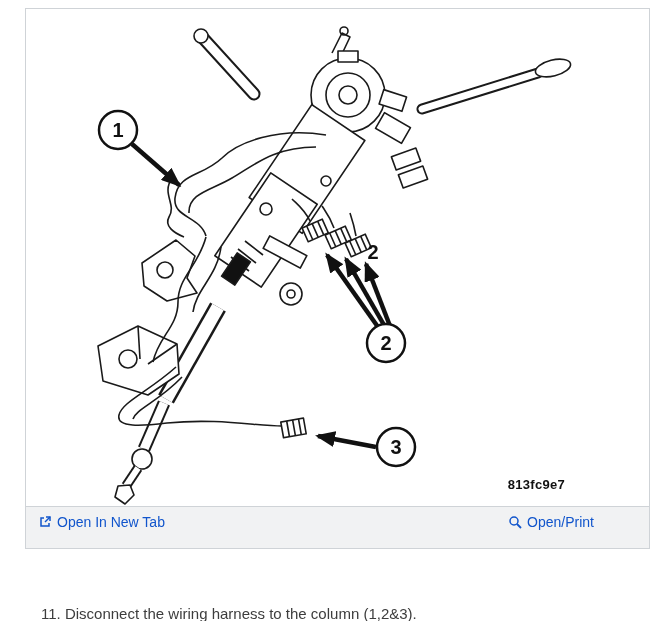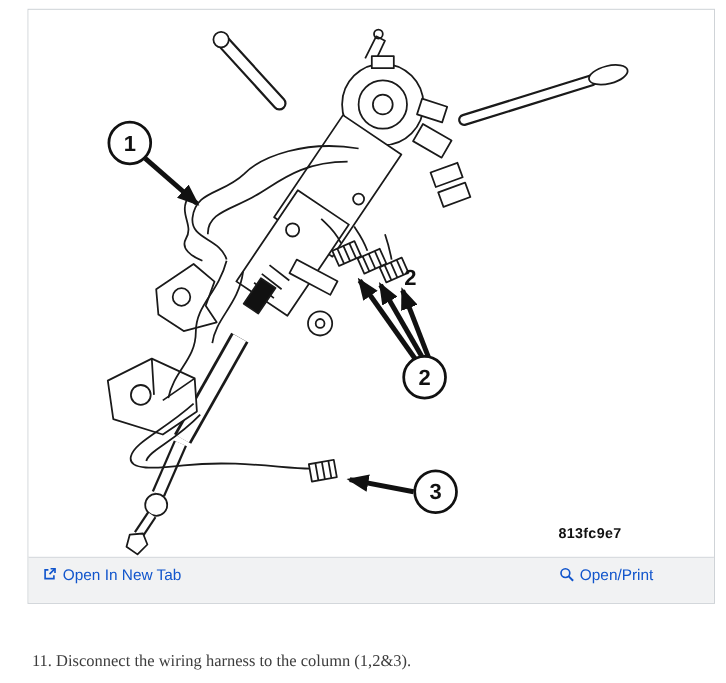--- a/index.html
+++ b/index.html
@@ -32,22 +32,22 @@
     border-top:1px solid var(--panel-border);
     display:flex;align-items:center;justify-content:space-between;
     padding:0 55px 11px 12px;
   }
   .tool-link{
     display:inline-flex;align-items:center;gap:5px;
     color:var(--link);font-size:14px;text-decoration:none;cursor:pointer;white-space:nowrap;
   }
   .tool-link svg{display:block;}
   .caption{
-    position:absolute;left:25px;top:589px;margin:4px;
-    font-size:15px;color:var(--text);font-family:Liberation Serif, serif;
+    position:absolute;left:25px;top:589px;margin:16px;
+    font-size:15px;color:var(--text);
   }
 </style>
 </head>
 <body>
 
 <div class="figure-panel">
 
   <div class="figure-area">
     <svg viewBox="0 0 621 507" width="621" height="507">
       <defs>

